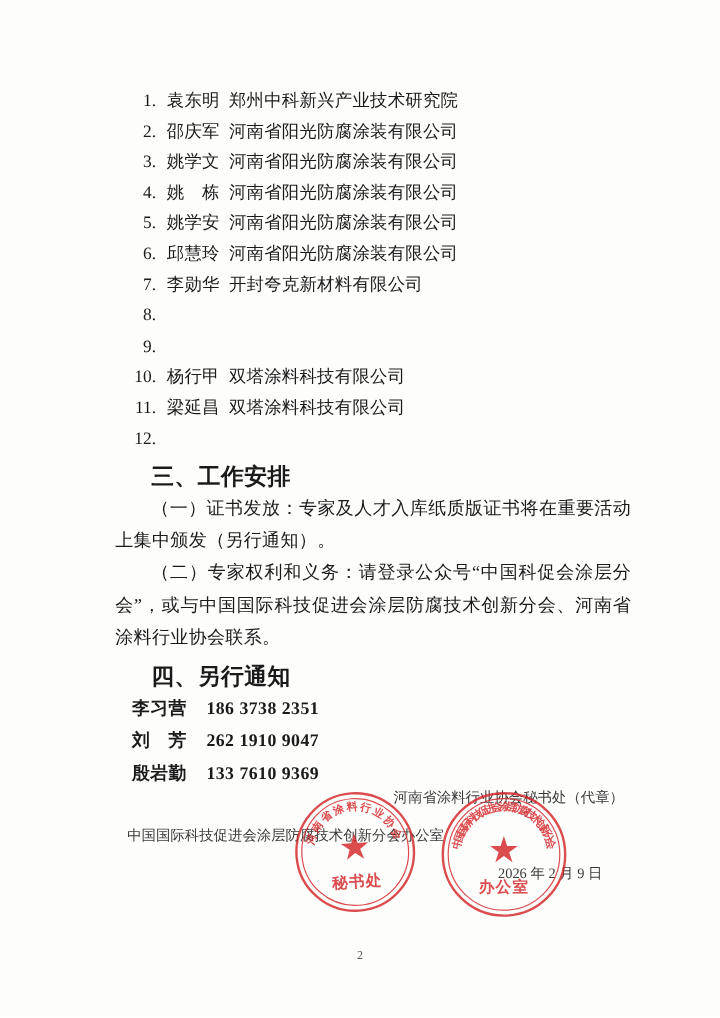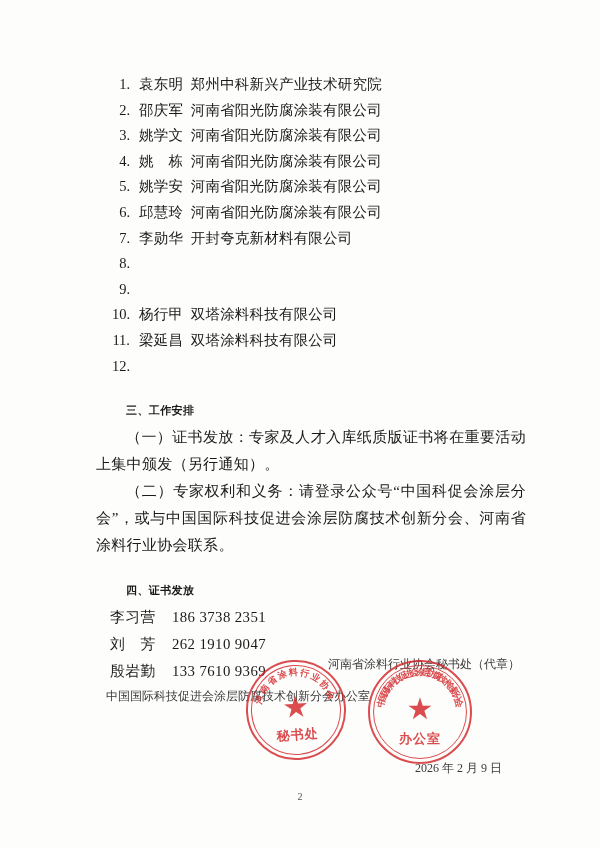--- a/index.html
+++ b/index.html
@@ -44,61 +44,61 @@
     width: 34px;
     text-align: right;
     padding-right: 9px;
     flex: none;
     font-family: "Liberation Serif", serif;
   }
   .num-text {
     letter-spacing: 0.2px;
   }
   .heading {
-    font-size: 11px;
+    font-size: 19px;
     line-height: 27px;
     font-weight: bold;
-    margin-top: 18px;
+    margin-top: 5px;
     padding-left: 30px;
     letter-spacing: 0.4px;
   }
   .para {
     font-size: 15px;
     line-height: 27px;
     text-indent: 30px;
     letter-spacing: 0.3px;
     text-align: justify;
   }
   .contact-line {
     font-size: 14.8px;
     line-height: 27px;
     padding-left: 14px;
     letter-spacing: 0.4px;
     white-space: pre;
+    font-weight: bold;
   }
   .signature {
     position: absolute;
     left: 96px;
     top: 648px;
     width: 430px;
     font-size: 12px;
     line-height: 32px;
     color: #3a3a3a;
   }
   .sig-line-1 {
     text-align: right;
     padding-right: 6px;
   }
   .sig-line-2 {
     padding-left: 10px;
   }
   .sig-line-3 {
     text-align: right;
     padding-right: 24px;
-    margin-top: 40px;
   }
   .seal {
     position: absolute;
     border: 2.5px solid #d4262a;
     border-radius: 50%;
     opacity: 0.82;
     box-sizing: border-box;
   }
   .seal-left {
     left: 246px;
@@ -226,21 +226,21 @@
       </li>
       <li class="num-item">
         <span class="num-idx">12.</span>
       </li>
     </ol>
 
     <div class="heading">三、工作安排</div>
     <div class="para">（一）证书发放：专家及人才入库纸质版证书将在重要活动上集中颁发（另行通知）。</div>
     <div class="para">（二）专家权利和义务：请登录公众号“中国科促会涂层分会”，或与中国国际科技促进会涂层防腐技术创新分会、河南省涂料行业协会联系。</div>
 
-    <div class="heading">四、证书发放</div>
+    <div class="heading">四、另行通知</div>
 
     <div class="contact-line"><span>李习营</span>&nbsp;&nbsp;&nbsp;&nbsp;<span>186 3738 2351</span></div>
     <div class="contact-line"><span>刘　芳</span>&nbsp;&nbsp;&nbsp;&nbsp;<span>262 1910 9047</span></div>
     <div class="contact-line"><span>殷岩勤</span>&nbsp;&nbsp;&nbsp;&nbsp;<span>133 7610 9369</span></div>
 
   </div>
 
   <div class="signature">
     <div class="sig-line-1">河南省涂料行业协会秘书处（代章）</div>
     <div class="sig-line-2">中国国际科技促进会涂层防腐技术创新分会办公室</div>

